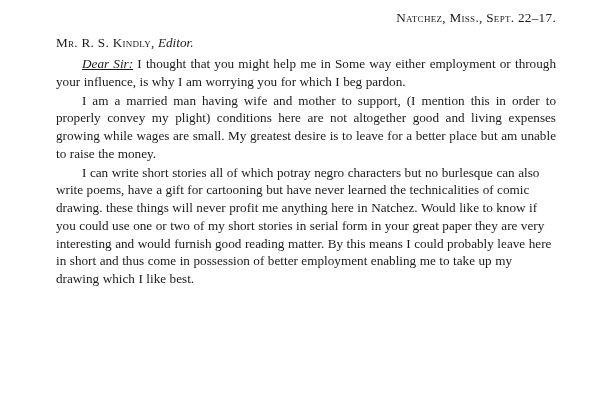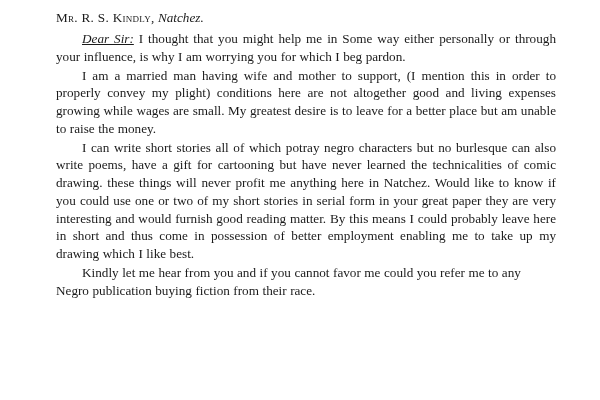--- a/index.html
+++ b/index.html
@@ -56,35 +56,33 @@
   }
   p.body-par:last-child {
     text-align: left;
   }
 </style>
 </head>
 <body>
 
 <div class="page">
 
+  <div class="dateline">Natchez, Miss., Sept. 22–17.</div>
 
   <div class="salutation-line">
     <span class="name">Mr. R. S. Kindly,</span>
-    <span class="role">Natchez.</span>
+    <span class="role">Editor.</span>
   </div>
 
   <p class="body-par">
-    <span class="lead">Dear Sir:</span><span> I thought that you might help me in Some way either personally or through your influence, is why I am worrying you for which I beg pardon.</span>
+    <span class="lead">Dear Sir:</span><span> I thought that you might help me in Some way either employment or through your influence, is why I am worrying you for which I beg pardon.</span>
   </p>
 
   <p class="body-par">
     <span>I am a married man having wife and mother to support, (I mention this in order to properly convey my plight) conditions here are not altogether good and living expenses growing while wages are small.   My greatest desire is to leave for a better place but am unable to raise the money.</span>
   </p>
 
   <p class="body-par">
     <span>I can write short stories all of which potray negro characters but no burlesque can also write poems, have a gift for cartooning but have never learned the technicalities of comic drawing.   these things will never profit me anything here in Natchez.   Would like to know if you could use one or two of my short stories in serial form in your great paper they are very interesting and would furnish good reading matter.   By this means I could probably leave here in short and thus come in possession of better employment enabling me to take up my drawing which I like best.</span>
   </p>
 
-  <p class="body-par">
-    <span>Kindly let me hear from you and if you cannot favor me could you refer me to any Negro publication buying fiction from their race.</span>
-  </p>
 
 </div>
 
 </body></html>

